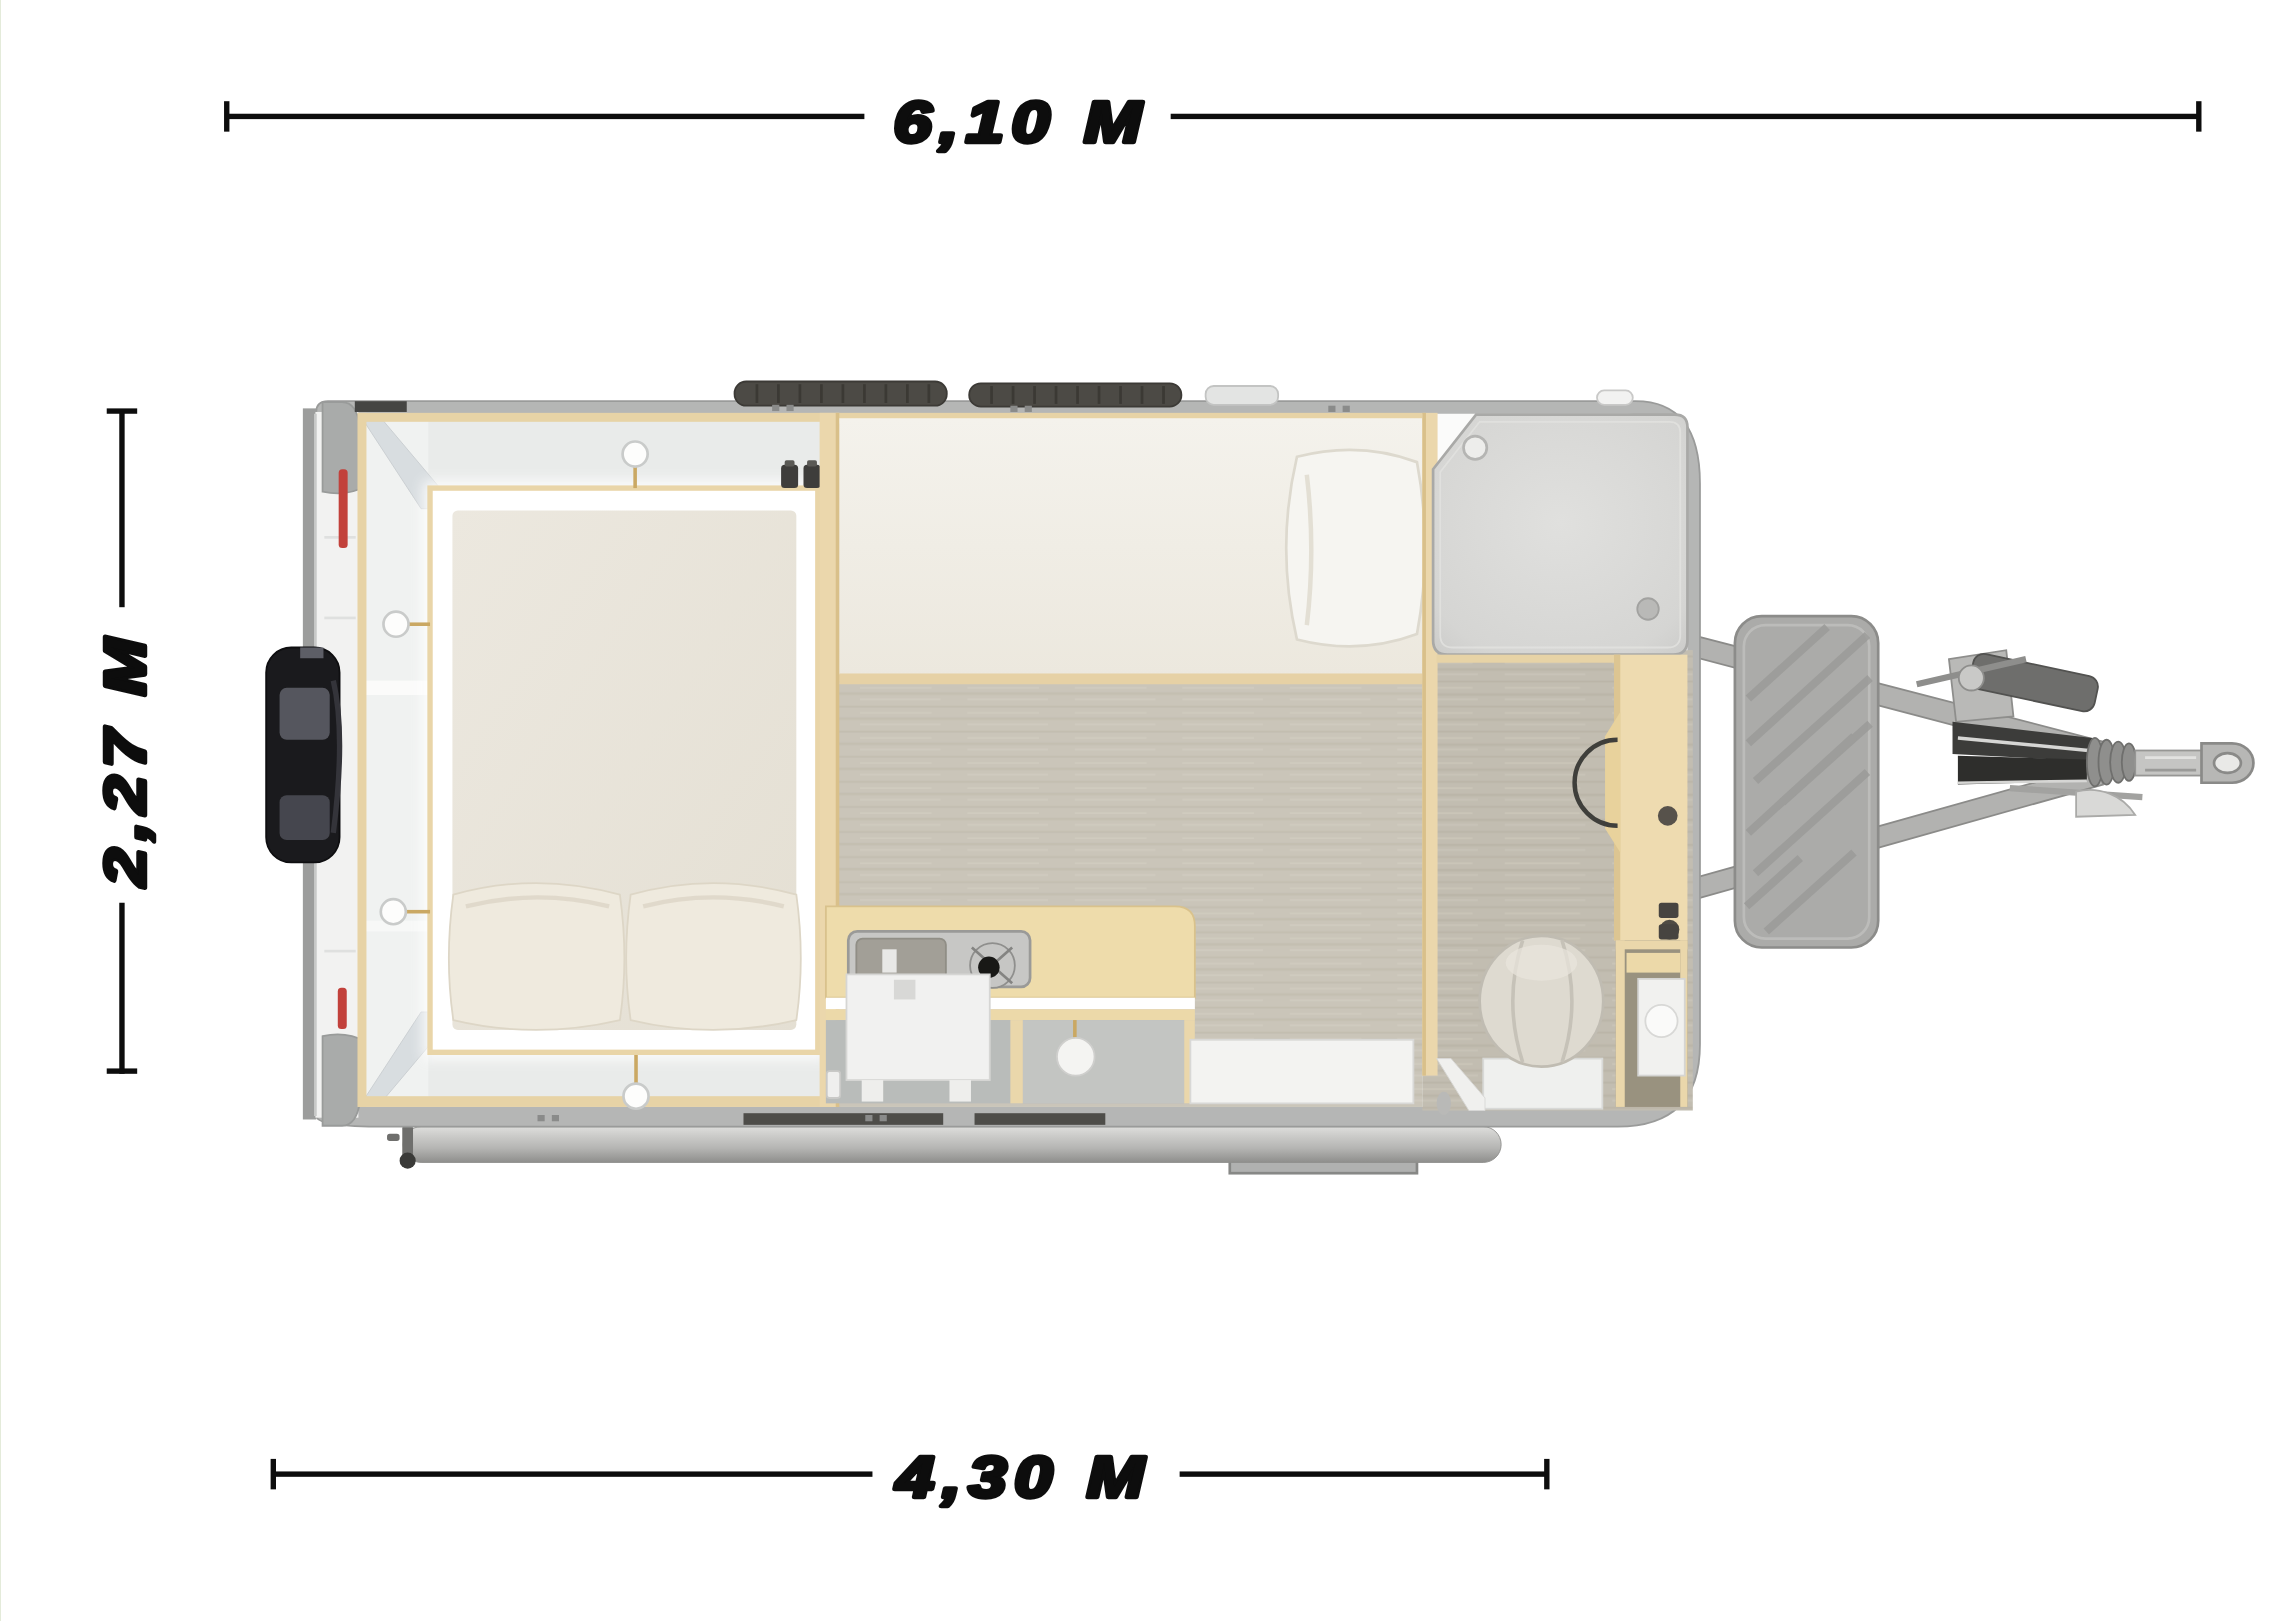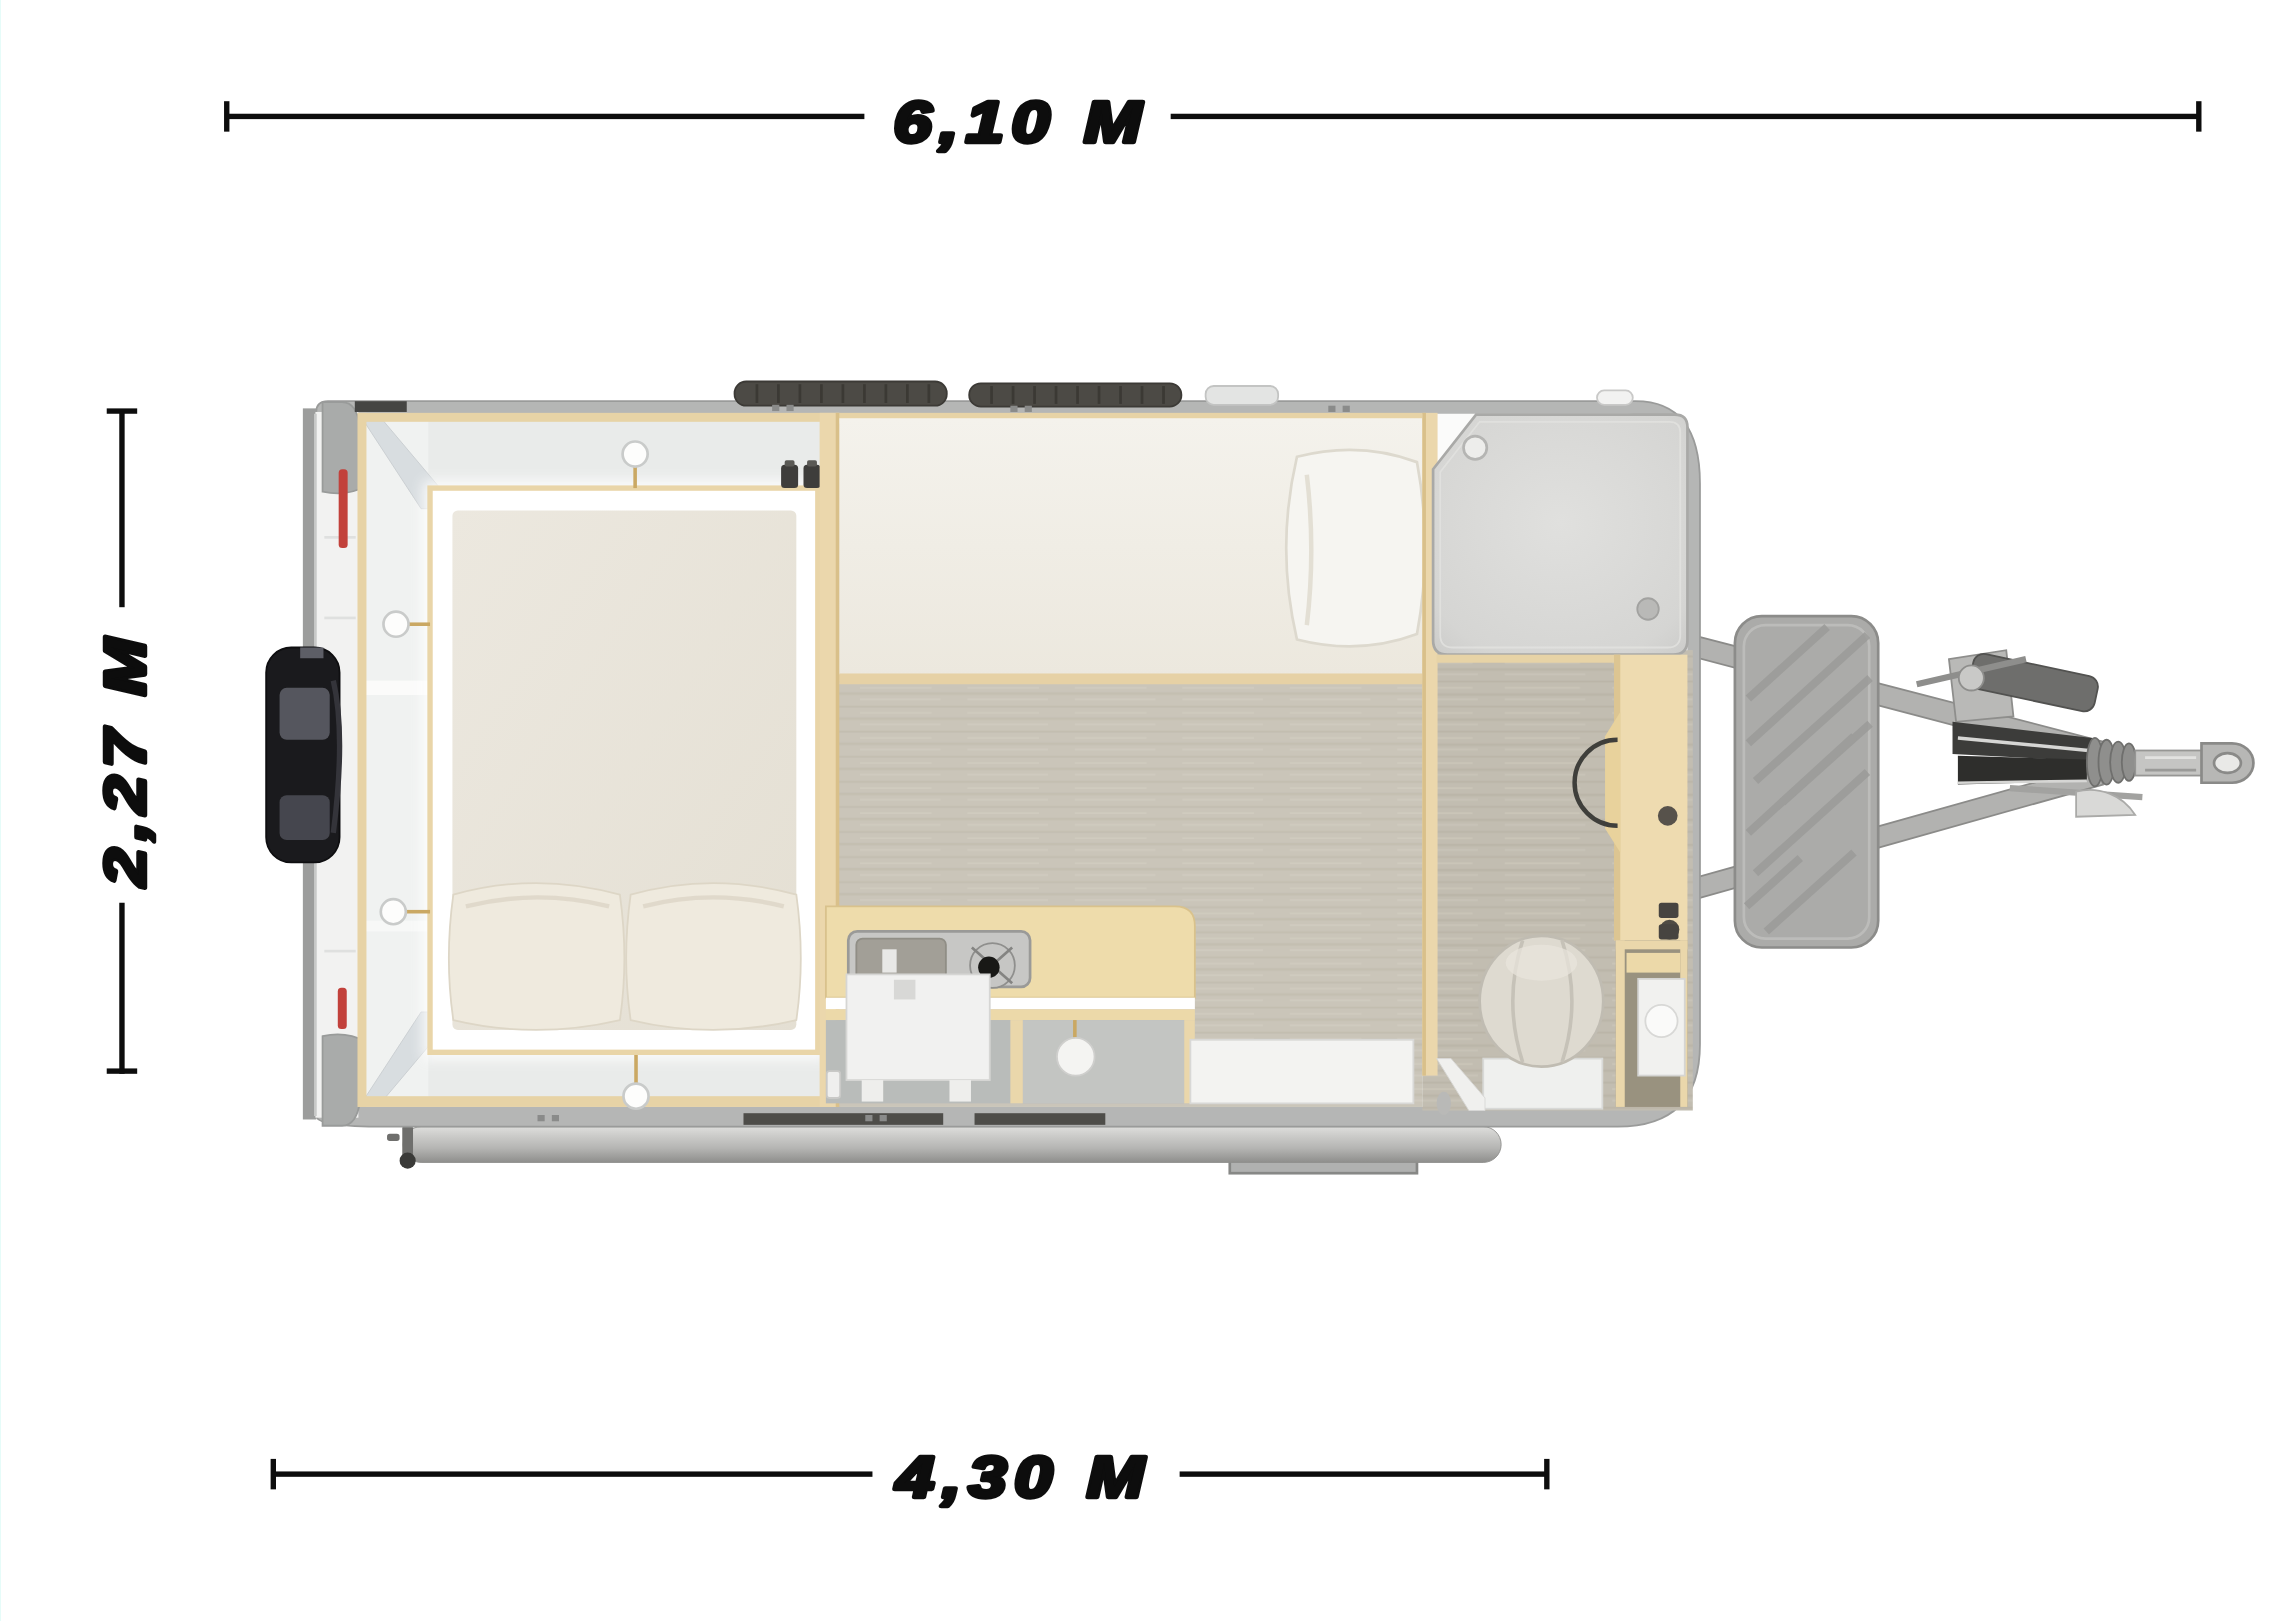--- a/index.html
+++ b/index.html
@@ -1,16 +1,16 @@
 <!DOCTYPE html>
 <html style="font-size:14.3px"><head>
 <meta charset="utf-8">
 <style>
   html,body{margin:0;padding:0;background:#ffffff;}
-  .page{width:2293px;height:1621px;position:relative;overflow:hidden;background:#5eead4;}
+  .page{width:2293px;height:1621px;position:relative;overflow:hidden;background:#4d7c0f;}
   text{font-family:"Liberation Sans", sans-serif;font-weight:bold;font-style:italic;fill:#0d0d0d;stroke:#0d0d0d;stroke-width:5;paint-order:stroke;stroke-linejoin:round;}
 </style>
 </head>
 <body>
 <div class="page">
 <svg width="2293" height="1621" viewBox="0 0 2560 1810">
 <defs>
   <linearGradient id="cyl" x1="0" y1="0" x2="0" y2="1">
     <stop offset="0" stop-color="#dededc"></stop>
           <stop offset="0.25" stop-color="#ccccca"></stop>

